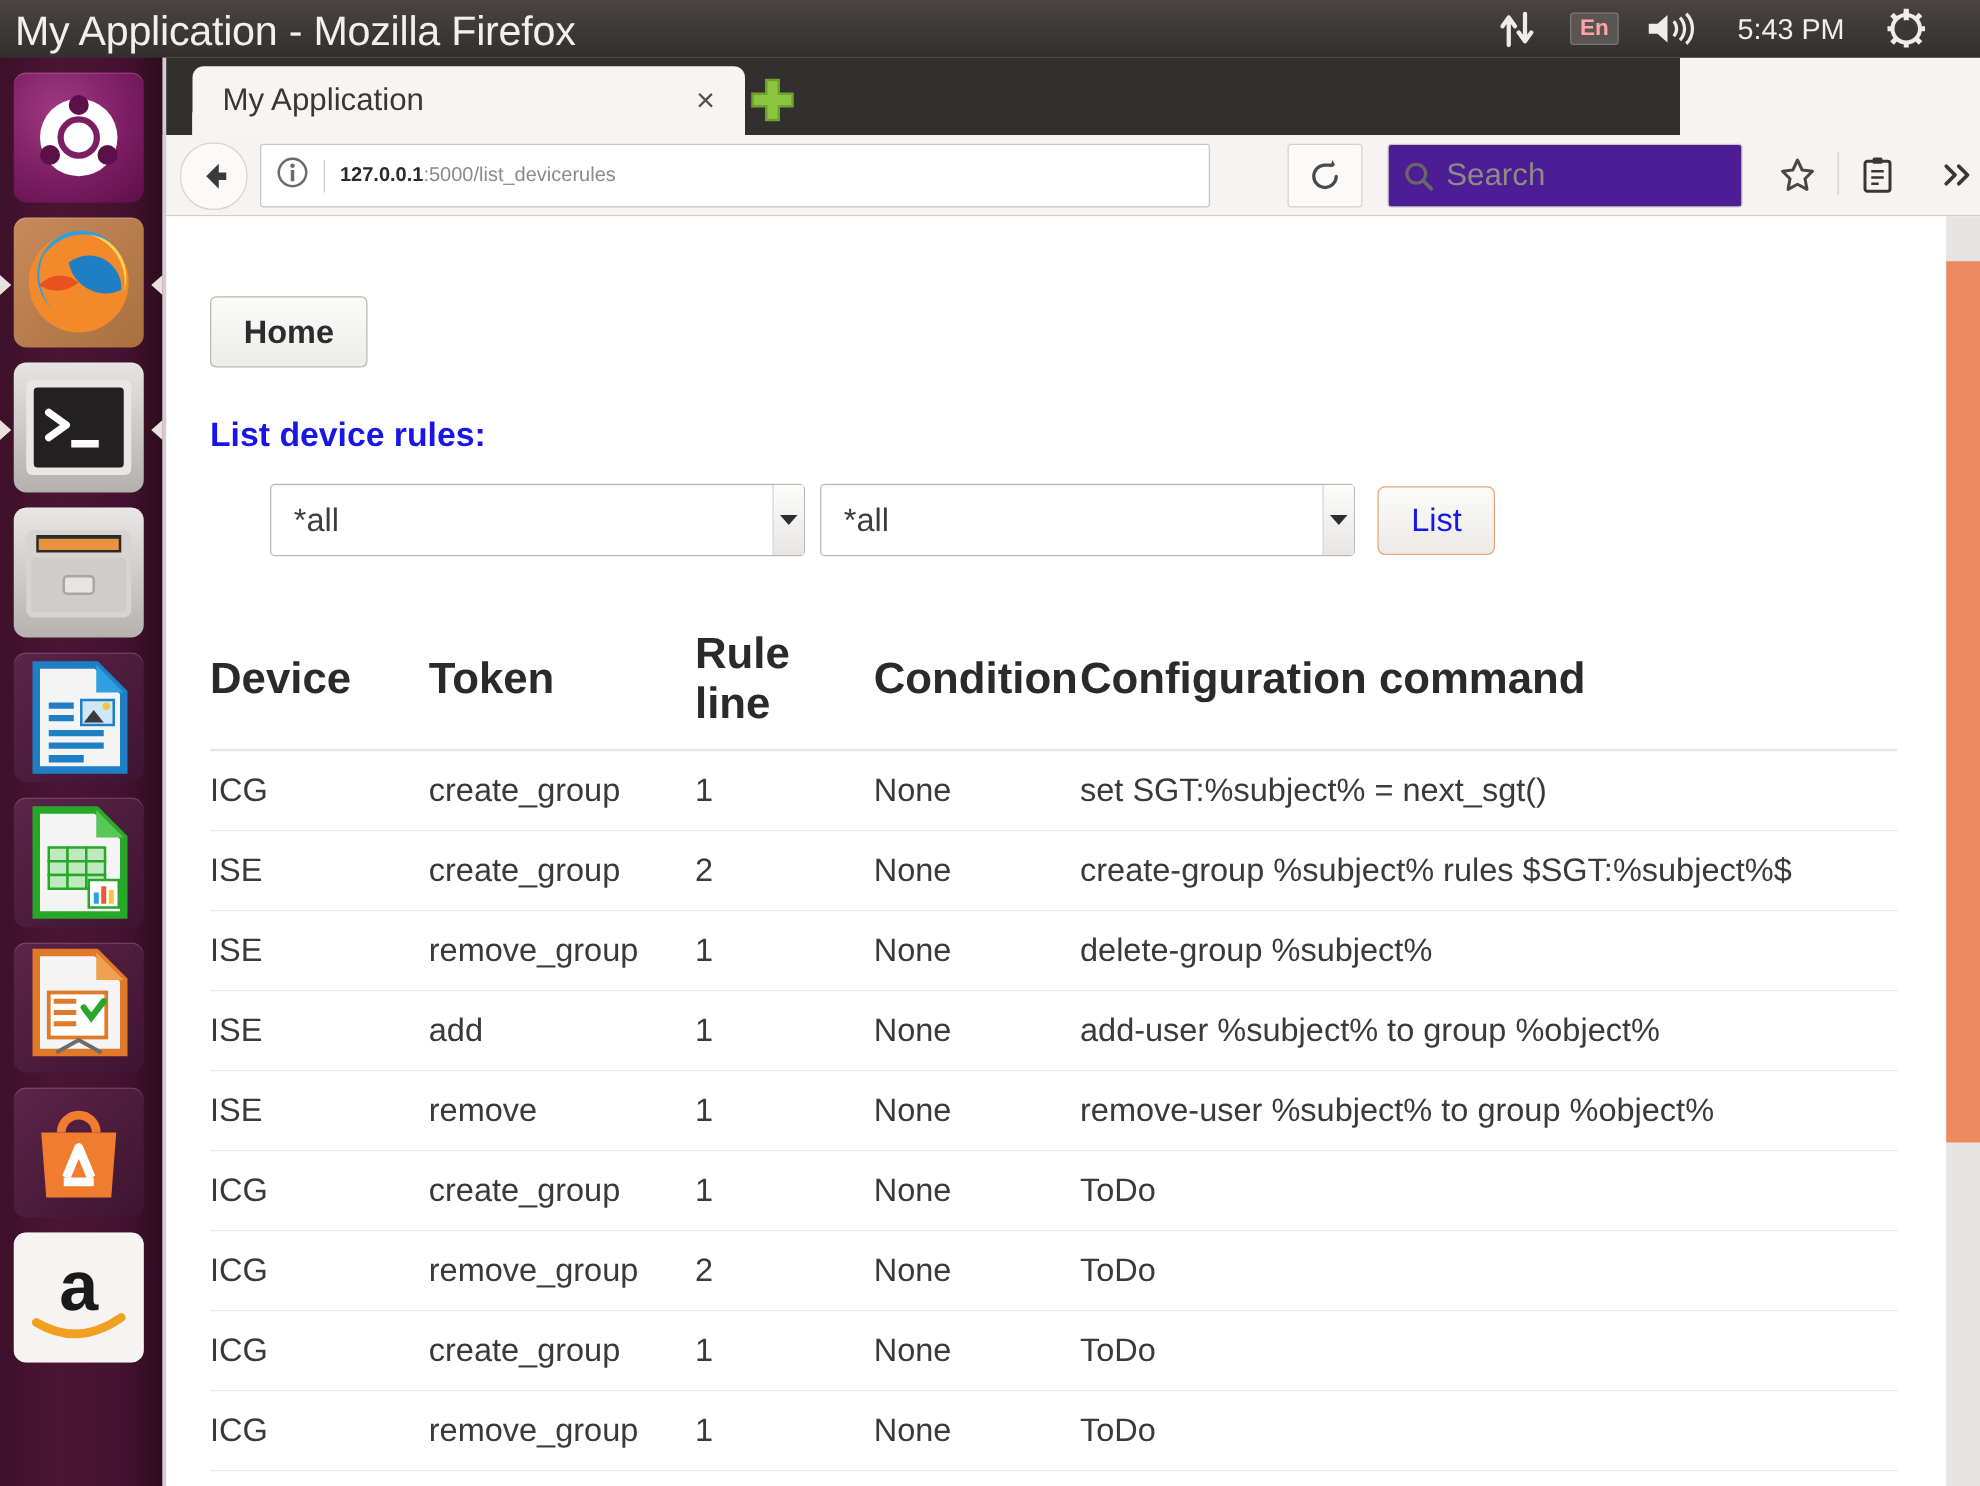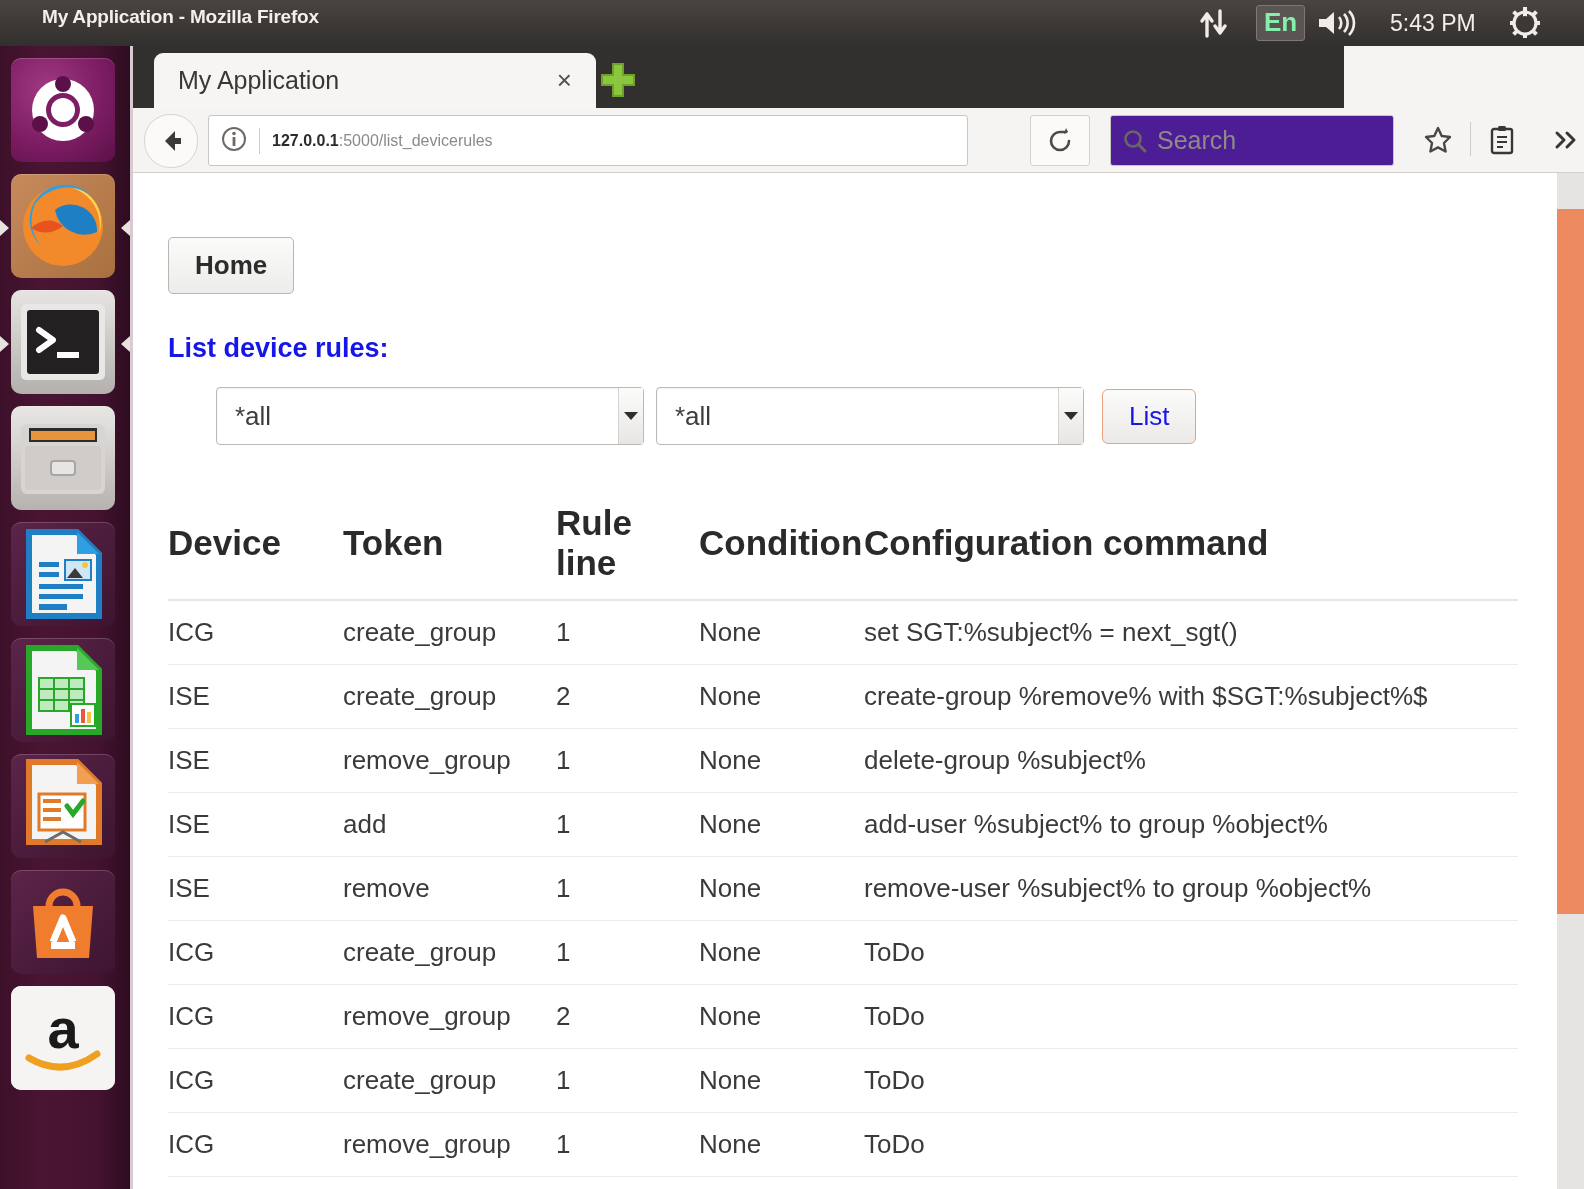--- a/index.html
+++ b/index.html
@@ -17,36 +17,35 @@
 
   
   #top-panel {
     position: absolute; left: 0; top: 0;
     width: 1584px; height: 46px;
     background: linear-gradient(to bottom, #4a4542 0%, #3c3836 55%, #32302e 100%);
     z-index: 40;
   }
   #panel-title {
     position: absolute; left: 12px; top: 6px;
-    font-size: 19px; font-weight: bold;
+    font-size: 33px; font-weight: normal;
     color: #f3efec;
     letter-spacing: -0.2px;
     white-space: nowrap;
-    margin-left: 30px;
   }
   .panel-ind { position: absolute; top: 0; height: 46px; display: flex; align-items: center; }
   #ind-network { left: 1197px; }
   #ind-lang { left: 1256px; }
   #ind-volume { left: 1316px; }
   #ind-clock { left: 1390px; }
   #ind-power { left: 1508px; }
   #lang-box {
     border: 1px solid #7d7875; background: #5a5552;
     border-radius: 3px; padding: 1px 7px 2px 7px;
-    color: #86efac; font-size: 26px; font-weight: bold; text-align: center;
+    color: #fca5a5; font-size: 18px; font-weight: bold; text-align: center;
   }
   #clock-text { color: #f2eeeb; font-size: 23px; }
   .panel-svg { display: block; }
 
   
   #launcher {
     position: absolute; left: 0; top: 46px;
     width: 130px; height: 1143px;
     background: linear-gradient(to right, #3d1029 0%, #4a1533 35%, #441230 75%, #2d0c1f 100%);
     z-index: 35;
@@ -510,21 +509,21 @@
               <td class="col-token">create_group</td>
               <td class="col-ruleline">1</td>
               <td class="col-condition">None</td>
               <td class="col-cmd">set SGT:%subject% = next_sgt()</td>
             </tr>
             <tr>
               <td class="col-device">ISE</td>
               <td class="col-token">create_group</td>
               <td class="col-ruleline">2</td>
               <td class="col-condition">None</td>
-              <td class="col-cmd">create-group %remove% with $SGT:%subject%$</td>
+              <td class="col-cmd">create-group %subject% rules $SGT:%subject%$</td>
             </tr>
             <tr>
               <td class="col-device">ISE</td>
               <td class="col-token">remove_group</td>
               <td class="col-ruleline">1</td>
               <td class="col-condition">None</td>
               <td class="col-cmd">delete-group %subject%</td>
             </tr>
             <tr>
               <td class="col-device">ISE</td>

